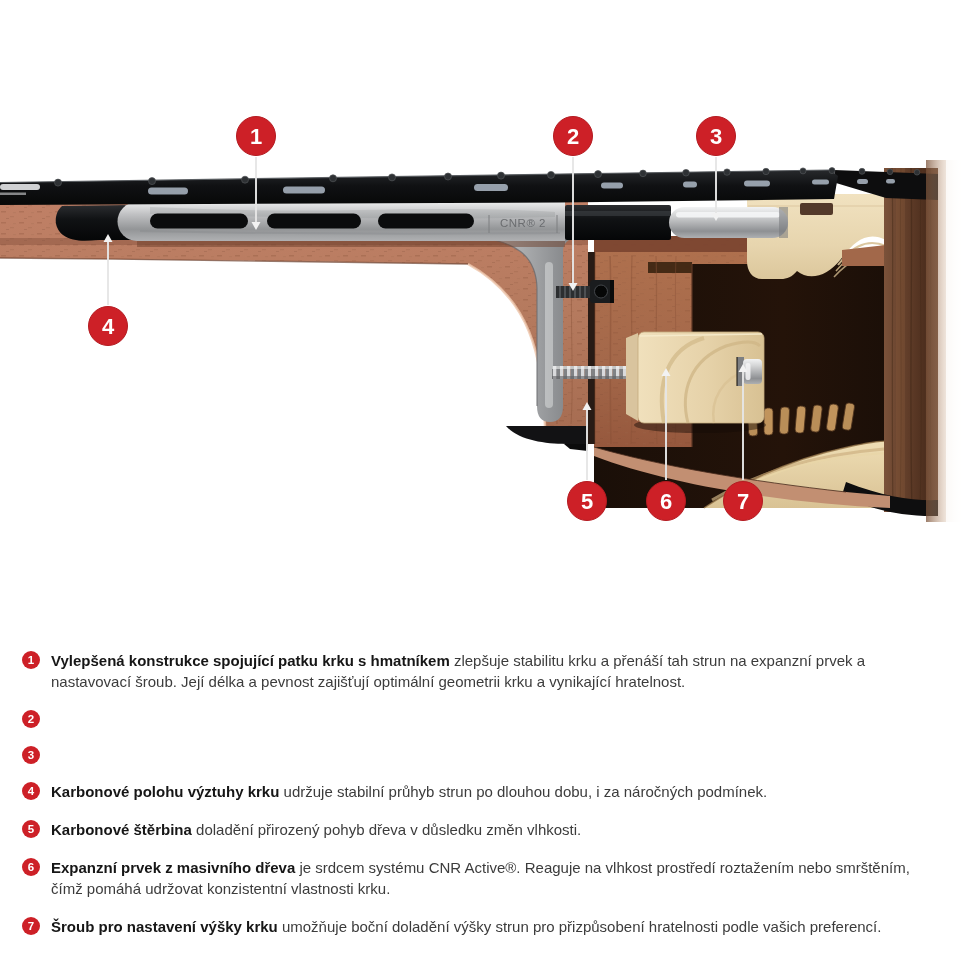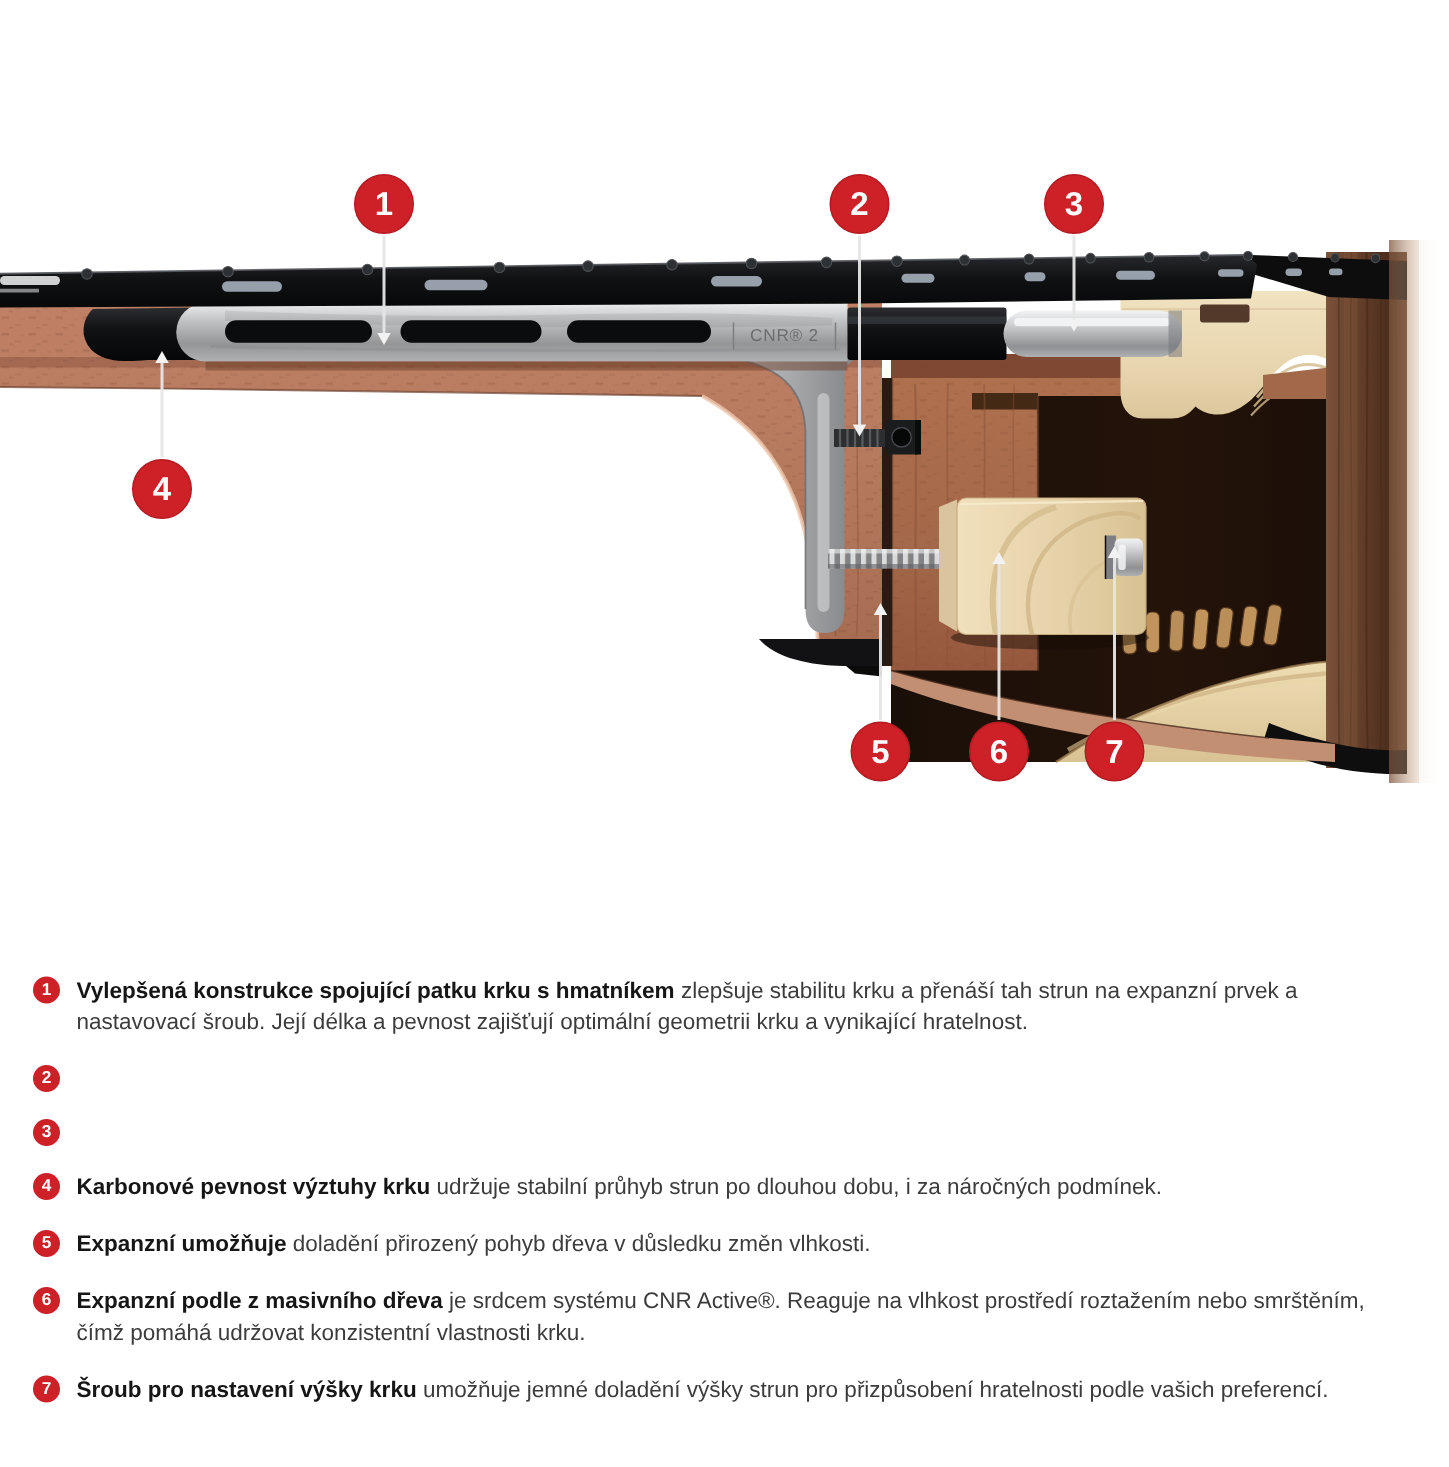--- a/index.html
+++ b/index.html
@@ -370,27 +370,27 @@
       <p><strong>Vylepšená konstrukce spojující patku krku s hmatníkem</strong><span> zlepšuje stabilitu krku a přenáší tah strun na expanzní prvek a nastavovací šroub. Její délka a pevnost zajišťují optimální geometrii krku a vynikající hratelnost.</span></p>
     </li>
     <li>
       <span class="badge">2</span>
     </li>
     <li>
       <span class="badge">3</span>
     </li>
     <li>
       <span class="badge">4</span>
-      <p><strong>Karbonové pevnost výztuhy krku</strong><span> udržuje stabilní průhyb strun po dlouhou dobu, i za náročných podmínek.</span></p>
+      <p><strong>Karbonové polohu výztuhy krku</strong><span> udržuje stabilní průhyb strun po dlouhou dobu, i za náročných podmínek.</span></p>
     </li>
     <li>
       <span class="badge">5</span>
-      <p><strong>Expanzní umožňuje</strong><span> doladění přirozený pohyb dřeva v důsledku změn vlhkosti.</span></p>
+      <p><strong>Karbonové štěrbina</strong><span> doladění přirozený pohyb dřeva v důsledku změn vlhkosti.</span></p>
     </li>
     <li>
       <span class="badge">6</span>
-      <p><strong>Expanzní podle z masivního dřeva</strong><span> je srdcem systému CNR Active®. Reaguje na vlhkost prostředí roztažením nebo smrštěním, čímž pomáhá udržovat konzistentní vlastnosti krku.</span></p>
+      <p><strong>Expanzní prvek z masivního dřeva</strong><span> je srdcem systému CNR Active®. Reaguje na vlhkost prostředí roztažením nebo smrštěním, čímž pomáhá udržovat konzistentní vlastnosti krku.</span></p>
     </li>
     <li>
       <span class="badge">7</span>
-      <p><strong>Šroub pro nastavení výšky krku</strong><span> umožňuje jemné doladění výšky strun pro přizpůsobení hratelnosti podle vašich preferencí.</span></p>
+      <p><strong>Šroub pro nastavení výšky krku</strong><span> umožňuje boční doladění výšky strun pro přizpůsobení hratelnosti podle vašich preferencí.</span></p>
     </li>
   </ol>
 
 </body></html>

